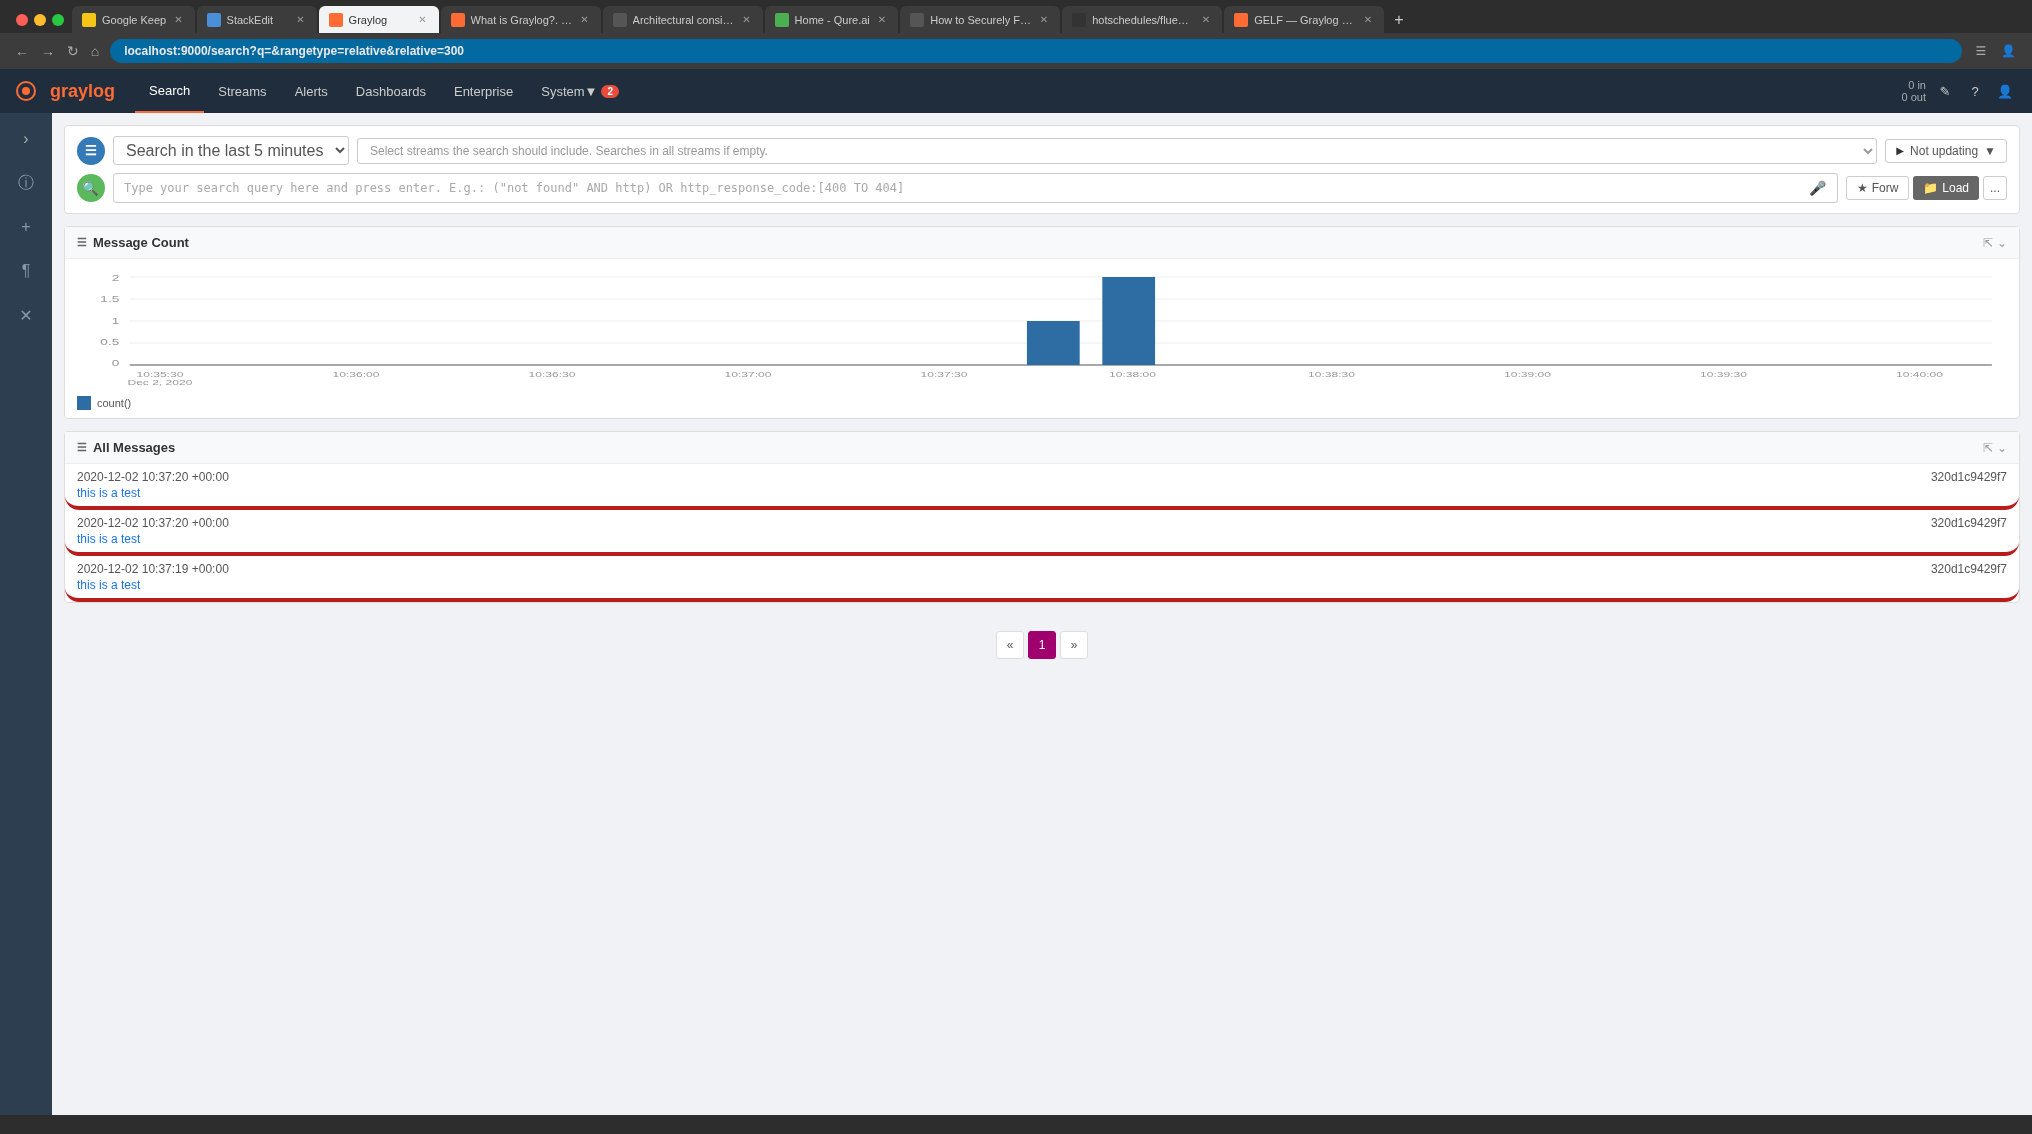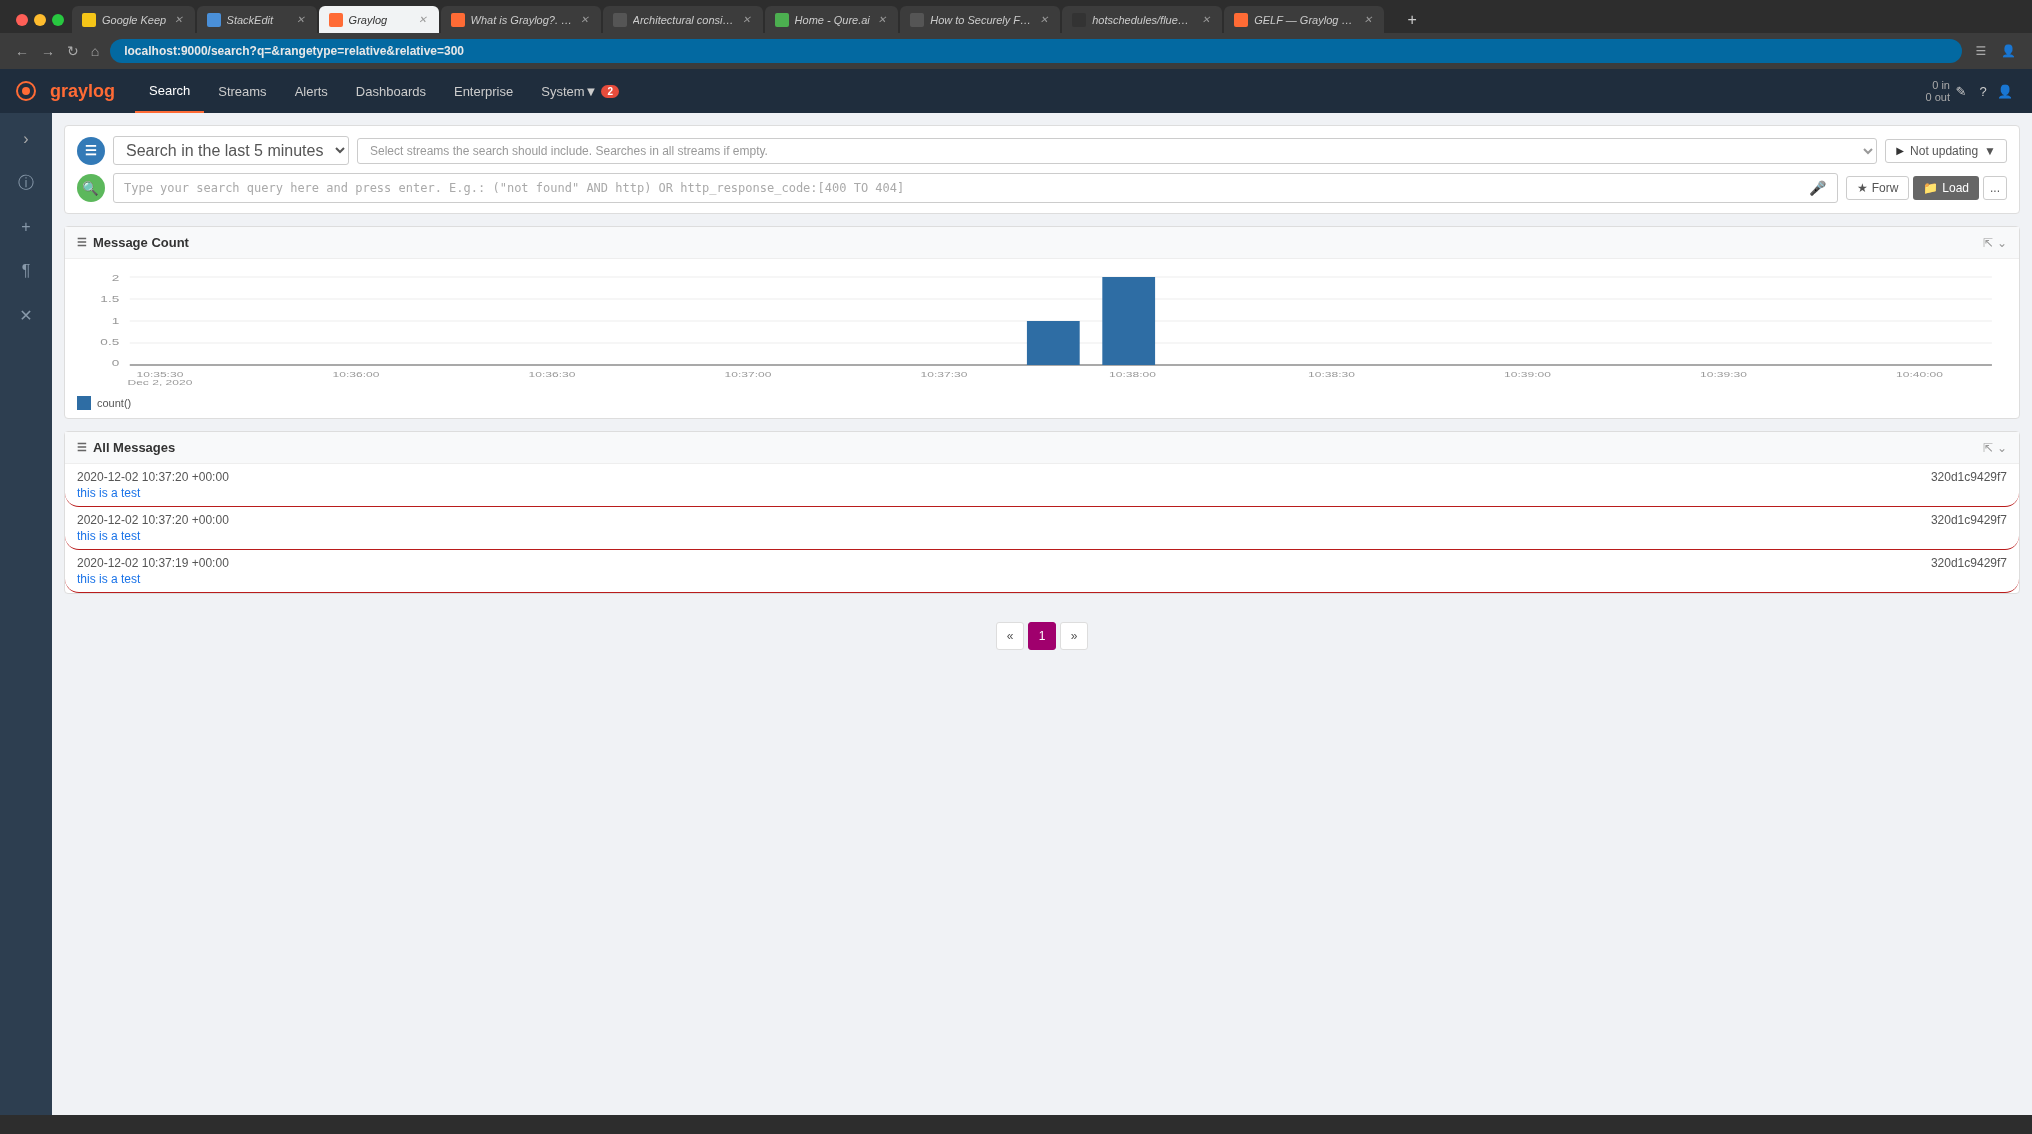--- a/index.html
+++ b/index.html
@@ -28,21 +28,21 @@
 
     
     .app { display: flex; flex-direction: column; height: calc(100vh - 88px); background: #f5f5f5; }
 
     
     .topnav { background: #1f2d3d; display: flex; align-items: center; padding: 0 16px; height: 44px; gap: 0; }
     .logo { color: #ff6b35; font-size: 18px; font-weight: bold; margin-right: 20px; display: flex; align-items: center; gap: 4px; }
     .nav-item { color: #ccc; padding: 16px 14px; height: 44px; display: flex; align-items: center; font-size: 13px; cursor: pointer; text-decoration: none; }
     .nav-item.active { color: #fff; border-bottom: 2px solid #ff6b35; }
     .nav-badge { background: #e74c3c; color: white; border-radius: 10px; padding: 1px 6px; font-size: 10px; font-weight: bold; margin-left: 4px; }
-    .nav-right { margin-left: auto; display: flex; align-items: center; color: #ccc; }
+    .nav-right { margin-left: auto; display: flex; align-items: center; gap: 8px; color: #ccc; }
     .nav-counter { font-size: 11px; color: #aaa; text-align: right; }
 
     
     .main-layout { display: flex; flex: 1; overflow: hidden; }
     .sidebar { width: 52px; background: #2d3e50; display: flex; flex-direction: column; align-items: center; padding: 8px 0; gap: 8px; }
     .sidebar-item { width: 36px; height: 36px; display: flex; align-items: center; justify-content: center; border-radius: 4px; cursor: pointer; color: #8899aa; font-size: 16px; }
     .sidebar-item.expand { color: #aaa; }
 
     
     .content { flex: 1; overflow-y: auto; background: #f0f2f5; padding: 12px; }
@@ -72,41 +72,41 @@
     .section-title { font-size: 13px; font-weight: 600; color: #333; display: flex; align-items: center; gap: 6px; }
     .section-title-icon { color: #666; font-size: 11px; }
     .section-expand { margin-left: auto; color: #999; font-size: 12px; display: flex; gap: 4px; }
 
     .chart-area { padding: 10px 12px 8px; }
 
     
     .messages-header { display: flex; background: #e8e8e8; padding: 4px 12px; font-size: 11px; color: #666; font-weight: 600; border-bottom: 1px solid #ddd; }
     .col-timestamp { flex: 0 0 220px; }
     .col-source { margin-left: auto; }
-    .message-row { padding: 6px 12px; border-bottom: 1px solid #b91c1c; border-radius: 14px; }
+    .message-row { padding: 6px 12px; border-bottom: 4px solid #b91c1c; border-radius: 14px; }
     .message-ts { font-size: 12px; color: #555; margin-bottom: 2px; }
     .message-text { font-size: 12px; color: #1a73e8; cursor: pointer; }
     .message-source { font-size: 12px; color: #555; text-align: right; float: right; }
 
     
     .pagination { display: flex; justify-content: center; align-items: center; gap: 4px; padding: 16px; }
     .page-btn { width: 28px; height: 28px; border: 1px solid #ddd; background: white; border-radius: 3px; display: flex; align-items: center; justify-content: center; cursor: pointer; font-size: 12px; color: #555; }
     .page-btn.active { background: #a0006d; color: white; border-color: #a0006d; }
   </style>
 </head>
 <body>
 
 <div class="browser-chrome">
   <div style="display:flex; align-items:center; background:#2d2d2d; padding:6px 8px 0;">
     <div class="traffic-lights">
       <div class="traffic-light tl-red"></div>
       <div class="traffic-light tl-yellow"></div>
       <div class="traffic-light tl-green"></div>
     </div>
-    <div class="tab-bar" style="flex:1; display:flex; align-items:flex-end; gap:15px; padding:0;font-style:italic;">
+    <div class="tab-bar" style="flex:1; display:flex; align-items:flex-end; gap:2px; padding:0;">
 
       <div id="tab-container" style="display:flex; gap:2px; align-items:flex-end;">
           <div class="tab">
       <div class="tab-favicon" style="background:#f5c518;"></div>
       <span class="tab-title">Google Keep</span>
       <span class="tab-close">✕</span>
     </div>
           <div class="tab">
       <div class="tab-favicon" style="background:#4a90d9;"></div>
       <span class="tab-title">StackEdit</span>

